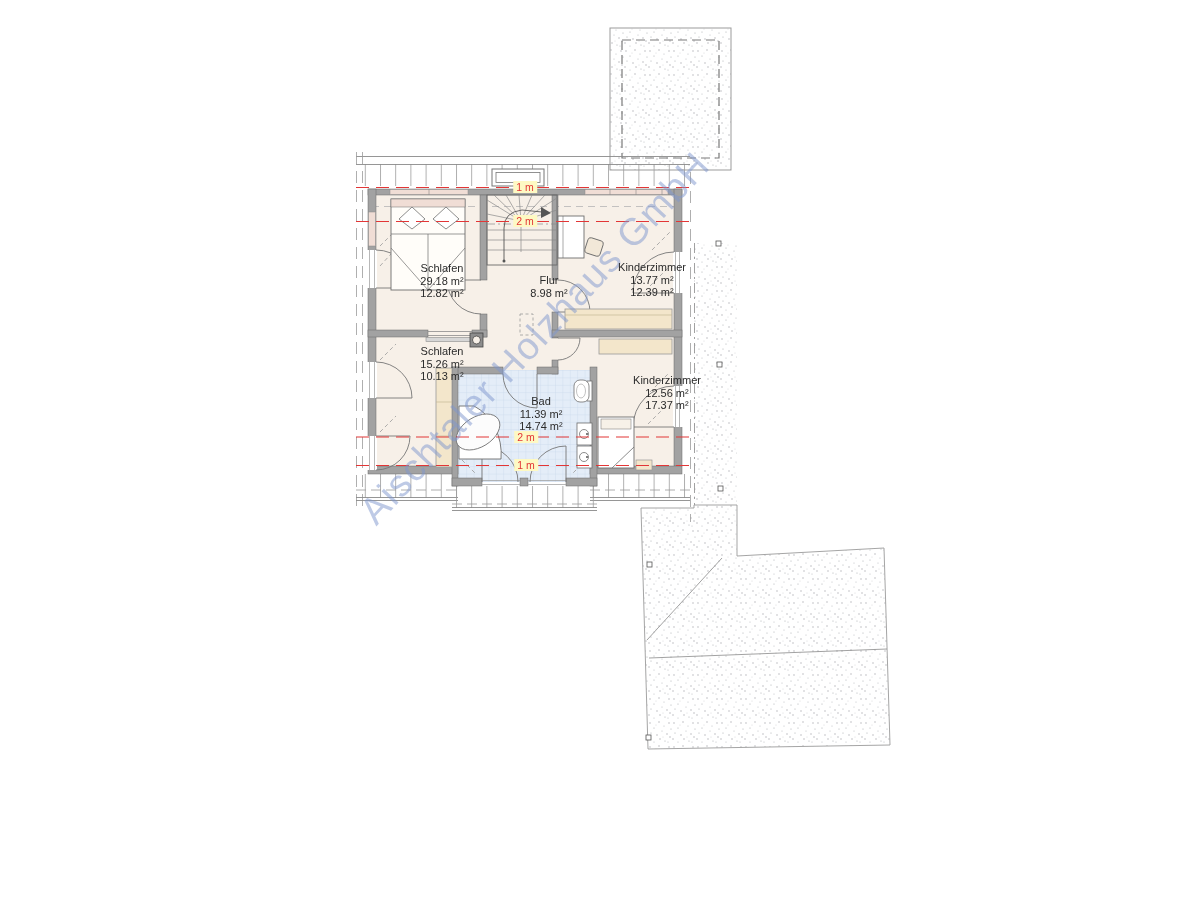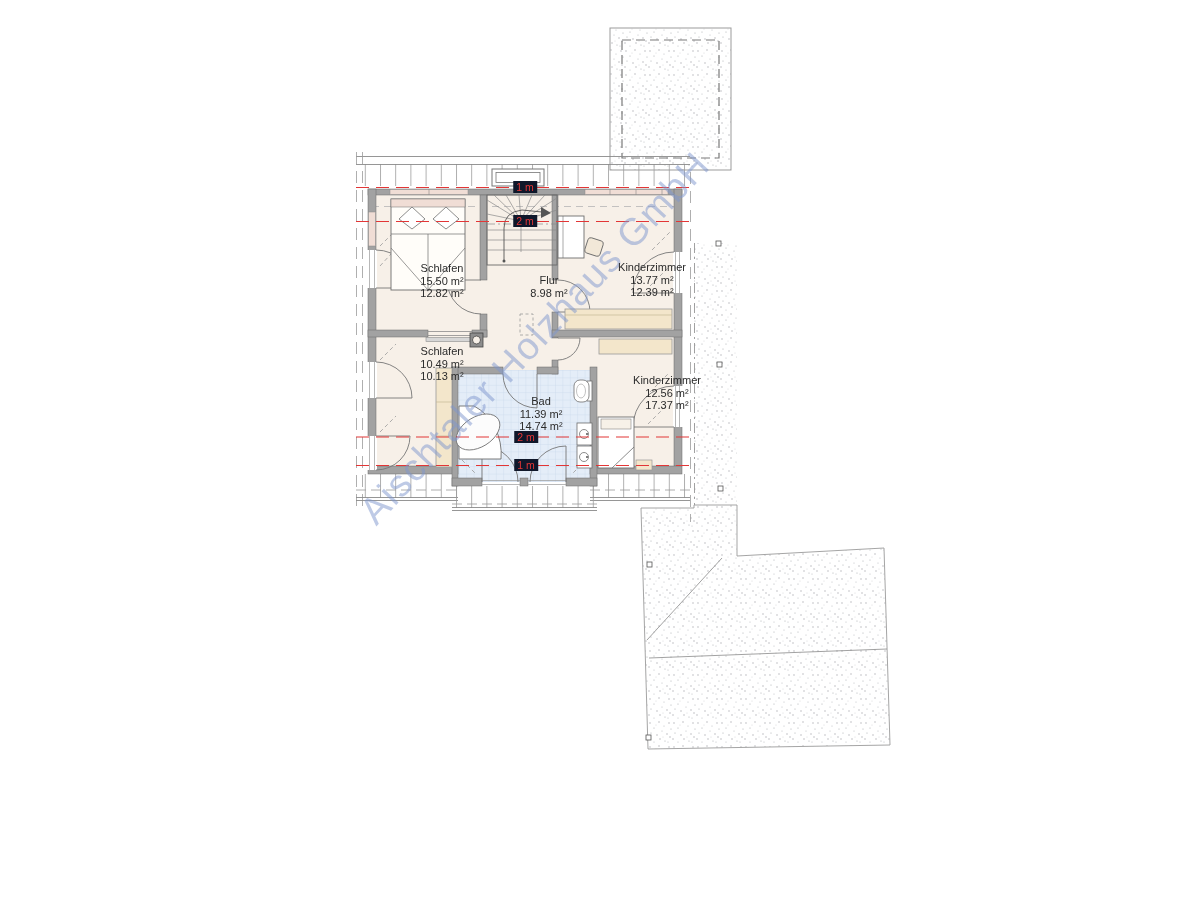--- a/index.html
+++ b/index.html
@@ -2,21 +2,21 @@
 <html><head>
 <meta charset="utf-8">
 <style>
   html,body{margin:0;padding:0;background:#fff;}
   .canvas{position:relative;width:1200px;height:900px;background:#ffffff;overflow:hidden;
           font-family:"Liberation Sans", sans-serif;}
   .canvas svg{position:absolute;left:0;top:0;}
   .room-label{position:absolute;transform:translateX(-50%);text-align:center;
               font-size:11px;line-height:12.5px;color:#2b2b2b;white-space:nowrap;margin-left:28px;}
   .height-label{position:absolute;transform:translate(-50%,-50%);font-size:10.5px;
-                color:#e23636;background:#0f172a;padding:0 3px;white-space:nowrap;}
+                color:#e23636;background:#fef9c3;padding:0 3px;white-space:nowrap;}
   .watermark{position:absolute;left:535px;top:338px;
              transform:translate(-50%,-50%) rotate(-47deg);
              font-size:38px;letter-spacing:1.5px;color:rgba(126,150,206,0.5);
              white-space:nowrap;font-weight:400;}
 </style>
 </head>
 <body>
 
 <div class="canvas">
 
@@ -315,38 +315,38 @@
     <line x1="356" y1="221.5" x2="692" y2="221.5"></line>
     <line x1="356" y1="437" x2="692" y2="437"></line>
     <line x1="356" y1="465.5" x2="692" y2="465.5"></line>
   </g>
 </svg>
 
 <div class="watermark">Aischtaler Holzhaus GmbH</div>
 
 <div class="room-label" style="left:414px;top:262px">
   <div>Schlafen</div>
-  <div>15.50 m²</div>
+  <div>29.18 m²</div>
   <div>12.82 m²</div>
 </div>
 
 <div class="room-label" style="left:521px;top:274px">
   <div>Flur</div>
   <div>8.98 m²</div>
 </div>
 
 <div class="room-label" style="left:624px;top:261px">
   <div>Kinderzimmer</div>
   <div>13.77 m²</div>
   <div>12.39 m²</div>
 </div>
 
 <div class="room-label" style="left:414px;top:345px">
   <div>Schlafen</div>
-  <div>10.49 m²</div>
+  <div>15.26 m²</div>
   <div>10.13 m²</div>
 </div>
 
 <div class="room-label" style="left:513px;top:395px">
   <div>Bad</div>
   <div>11.39 m²</div>
   <div>14.74 m²</div>
 </div>
 
 <div class="room-label" style="left:639px;top:374px">

